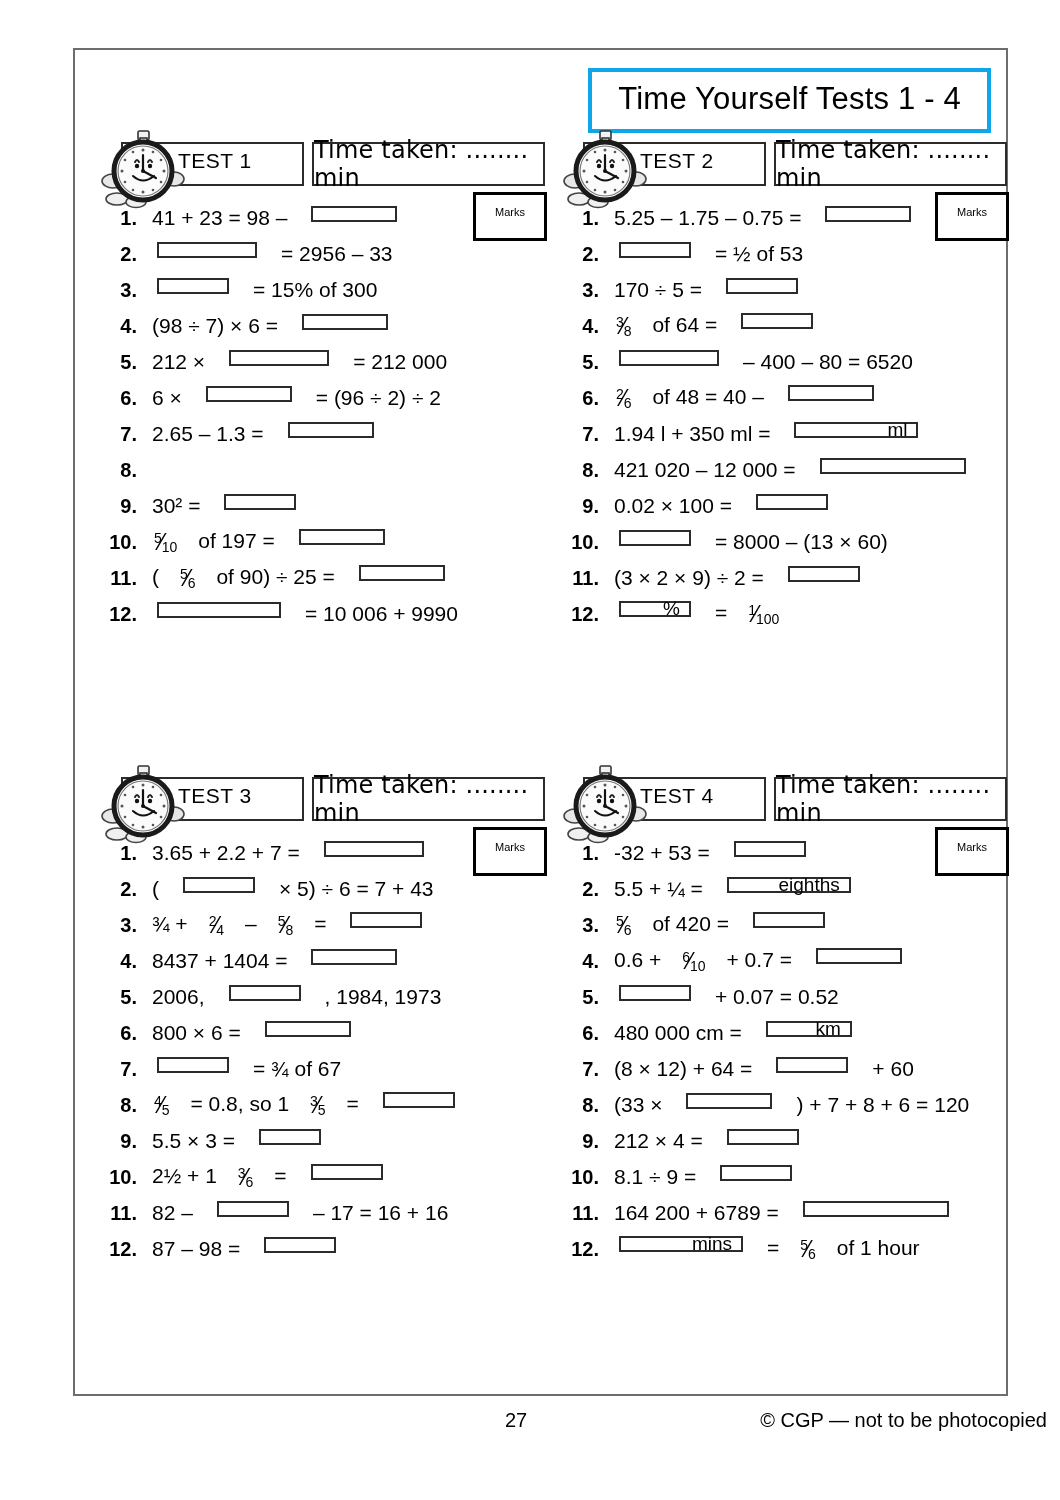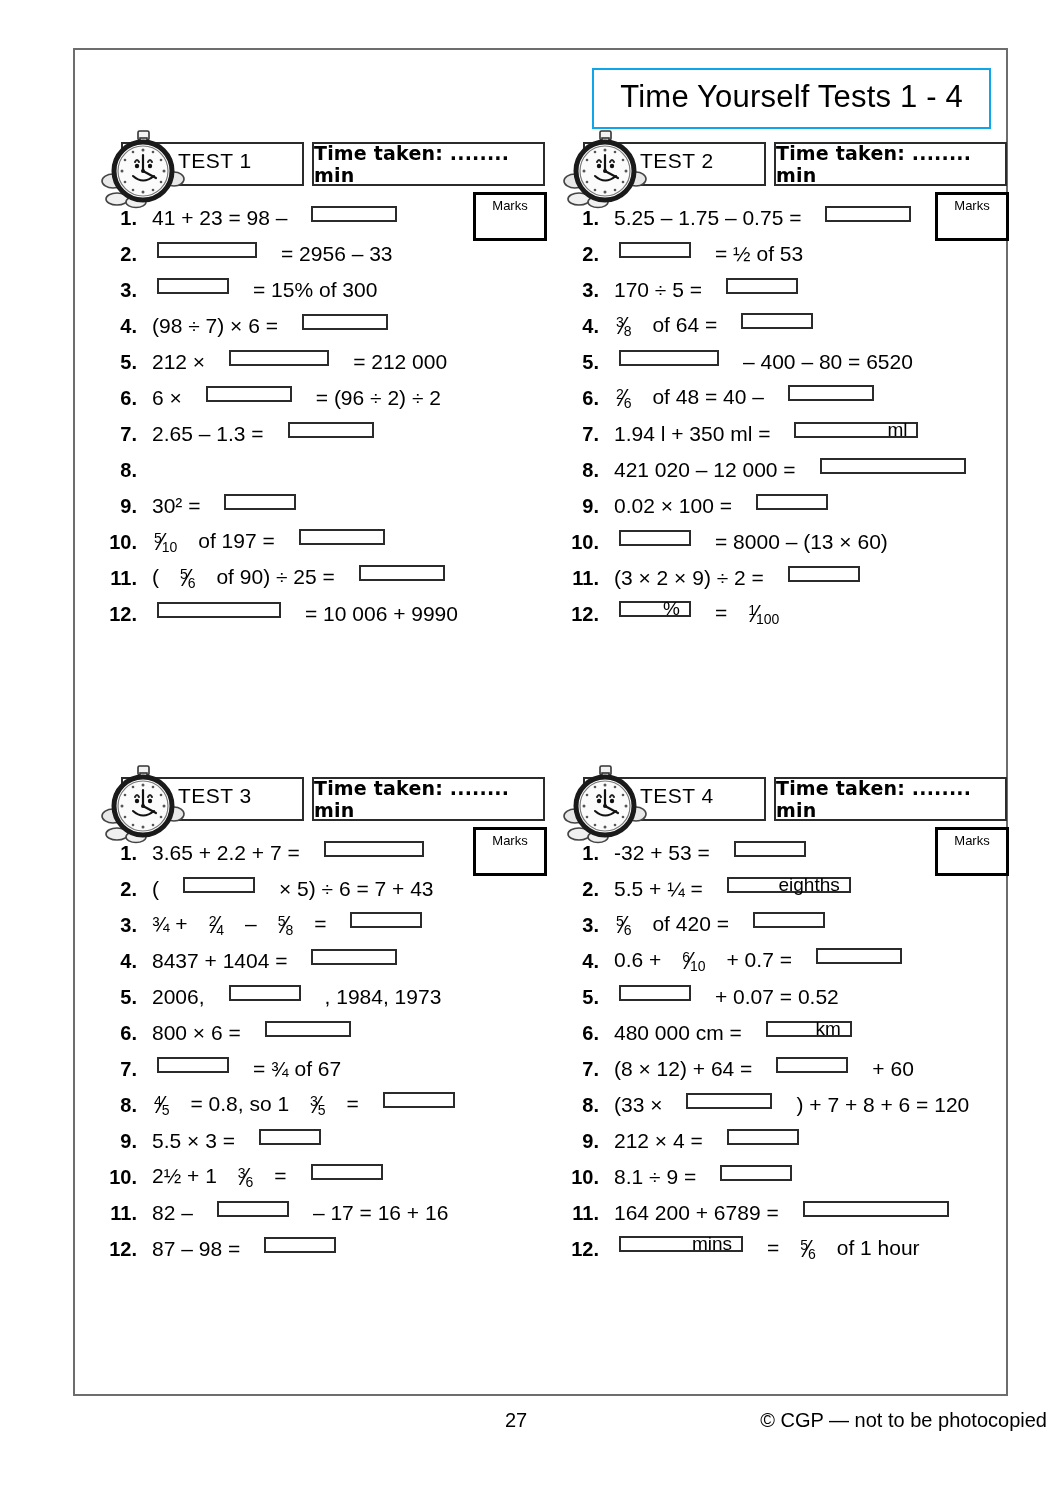--- a/index.html
+++ b/index.html
@@ -25,21 +25,21 @@
     border: 2px solid #6d6d6d;
     box-sizing: border-box;
     background: #fff;
   }
 
   
   .title-box {
     position: absolute;
     right: 15px;
     top: 18px;
-    border: 2px solid #0ea5e9;
+    border: 4px solid #0ea5e9;
     padding: 9px 26px 12px 26px;
     font-size: 31px;
     letter-spacing: 0.2px;
     white-space: nowrap;
     background: #fff;
   }
 
   
   .test {
     position: absolute;
@@ -81,23 +81,22 @@
     height: 44px;
     border: 2px solid #2b2b2b;
     box-sizing: border-box;
     background: #fff;
     display: flex;
     align-items: center;
     justify-content: center;
   }
   .hdr-time span {
     font-family: "DejaVu Sans", sans-serif;
-    font-size: 19px;
+    font-size: 24px;
     letter-spacing: 0.2px;
-    font-weight: bold;
   }
 
   
   .stopwatch {
     position: absolute;
     left: 0px;
     top: -13px;
     width: 86px;
     height: 80px;
     z-index: 5;
@@ -111,22 +110,22 @@
     width: 74px;
     height: 49px;
     border: 3px solid #000;
     box-sizing: border-box;
     background: #fff;
     z-index: 4;
   }
   .marks-box span {
     display: block;
     text-align: center;
-    font-size: 13px;
-    margin-top: 3px;
+    font-size: 11px;
+    margin-top: 11px;
   }
 
   
   .questions {
     position: relative;
     margin-top: 12px;
   }
   .q {
     display: flex;
     align-items: center;

